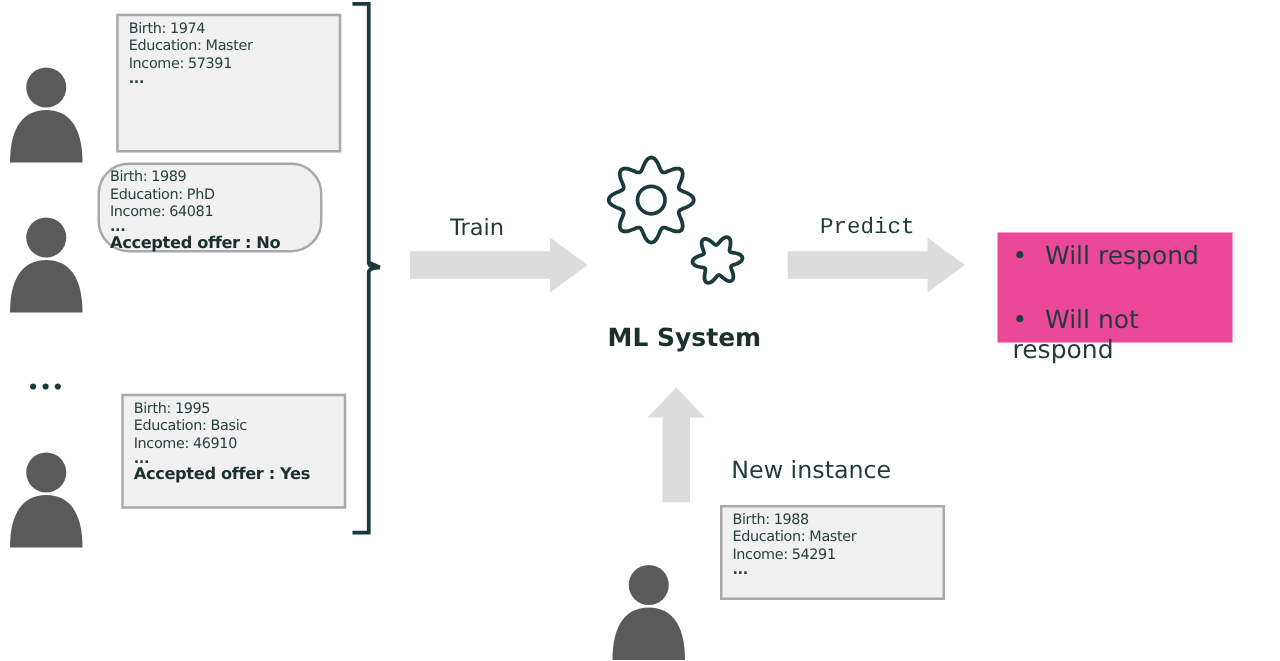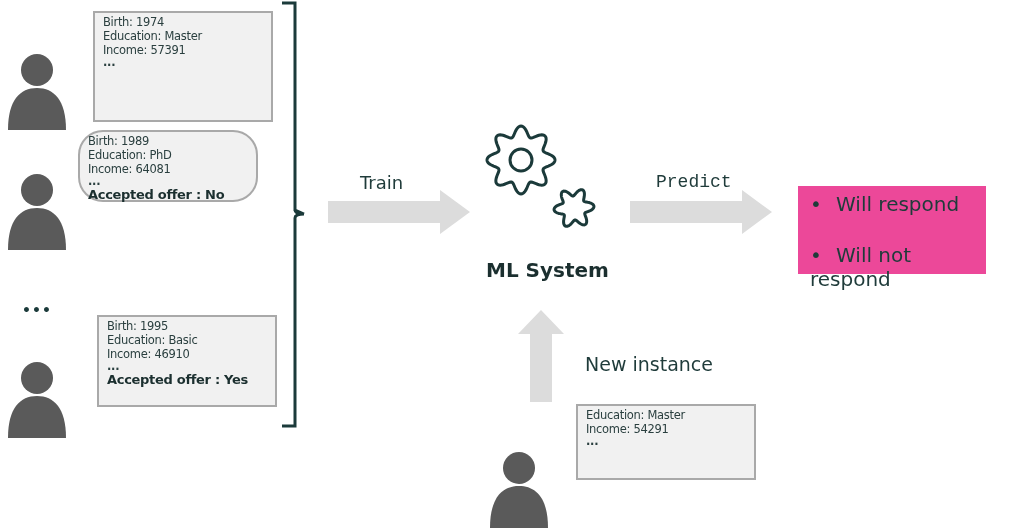--- a/index.html
+++ b/index.html
@@ -83,23 +83,24 @@
     <span class="bullet">•</span><span>Will respond</span>
   </div>
   <div class="item" style="top:57px;">
     <span class="bullet">•</span><span>Will not respond</span>
   </div>
 </div>
 
 <svg class="abs" style="left:518px;top:310px;width:46px;height:92px;" viewBox="0 0 46 92">
   <polygon points="23,0 46,24 34,24 34,92 12,92 12,24 0,24" fill="#dcdcdc"></polygon>
 </svg>
-<div class="label" style="left:585px;top:353px;font-size:19px;">New instance</div>
+<div class="label" style="left:585px;top:365px;font-size:19px;">New instance</div>
 
 <div class="card" style="left:576px;top:404px;width:180px;height:76px;">
+  <div>Birth: 1988</div>
   <div>Education: Master</div>
   <div>Income: 54291</div>
   <div class="dots">...</div>
 </div>
 
 <svg class="person" style="left:488px;top:448px;" viewBox="0 0 62 82">
   <circle cx="31" cy="20" r="16" fill="#5a5a5a"></circle>
   <path d="M2,80 C2,50 14,38 31,38 C48,38 60,50 60,80 Z" fill="#5a5a5a"></path>
 </svg>
 

